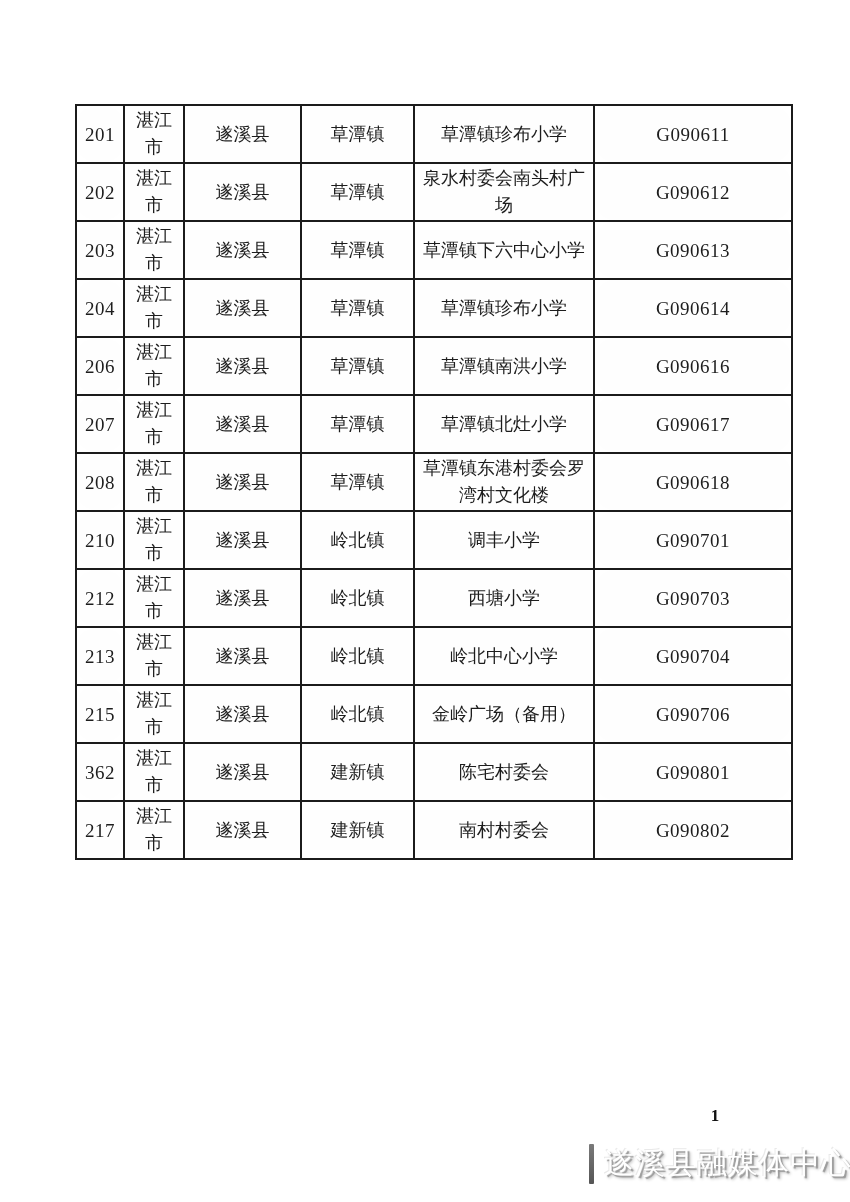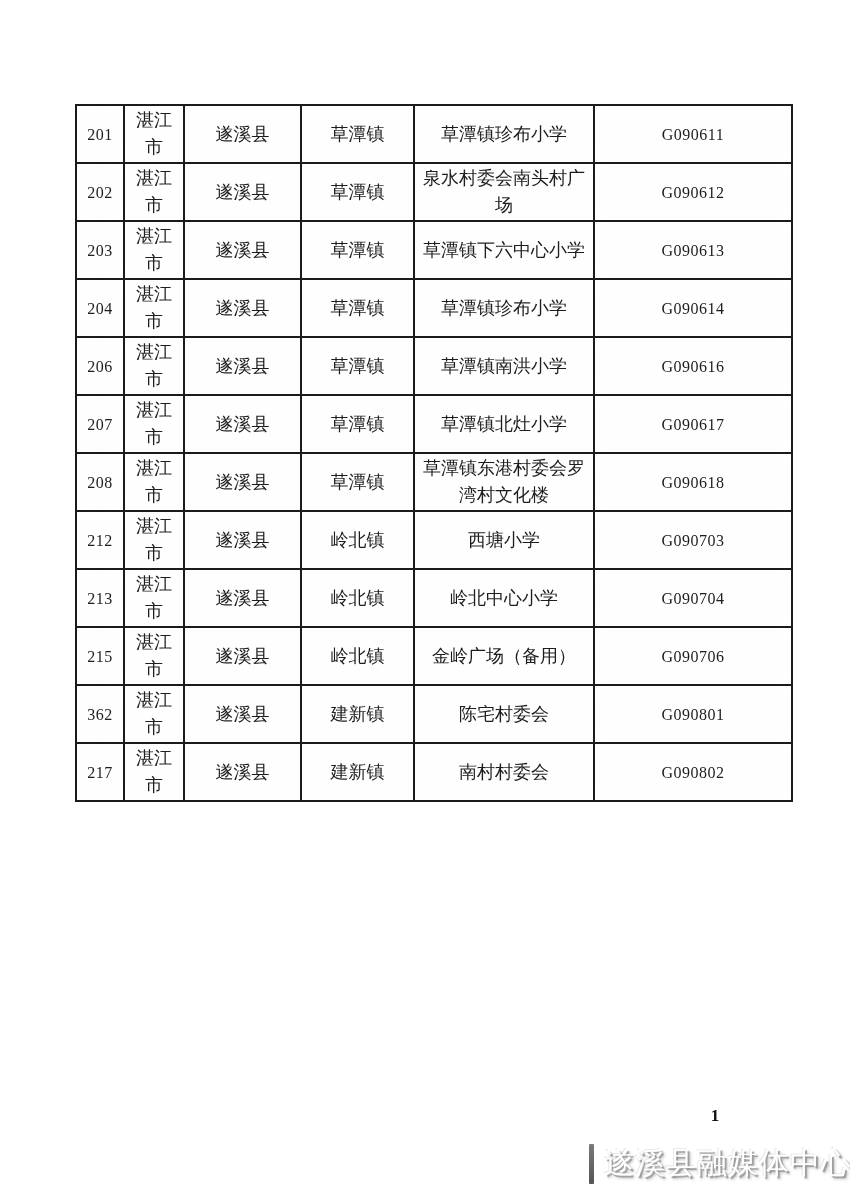--- a/index.html
+++ b/index.html
@@ -28,21 +28,21 @@
     font-size: 18px;
     line-height: 27px;
     height: 52px;
     padding: 1px 6px;
     color: #1d1d1d;
     word-break: break-all;
     background: #fefefe;
   }
   table.doc-table td.cell-no,
   table.doc-table td.cell-code {
-    font-size: 16px;
+    font-size: 19px;
     letter-spacing: 0.5px;
     word-break: normal;
     border-radius: 23px;
   }
   col.c-no     { width: 48px; }
   col.c-city   { width: 60px; }
   col.c-county { width: 117px; }
   col.c-town   { width: 113px; }
   col.c-site   { width: 180px; }
   col.c-code   { width: 198px; }
@@ -147,20 +147,28 @@
         </tr>
         <tr>
           <td class="cell-no">208</td>
           <td class="cell-city">湛江市</td>
           <td class="cell-county">遂溪县</td>
           <td class="cell-town">草潭镇</td>
           <td class="cell-site">草潭镇东港村委会罗湾村文化楼</td>
           <td class="cell-code">G090618</td>
         </tr>
         <tr>
+          <td class="cell-no">210</td>
+          <td class="cell-city">湛江市</td>
+          <td class="cell-county">遂溪县</td>
+          <td class="cell-town">岭北镇</td>
+          <td class="cell-site">调丰小学</td>
+          <td class="cell-code">G090701</td>
+        </tr>
+        <tr>
           <td class="cell-no">212</td>
           <td class="cell-city">湛江市</td>
           <td class="cell-county">遂溪县</td>
           <td class="cell-town">岭北镇</td>
           <td class="cell-site">西塘小学</td>
           <td class="cell-code">G090703</td>
         </tr>
         <tr>
           <td class="cell-no">213</td>
           <td class="cell-city">湛江市</td>

